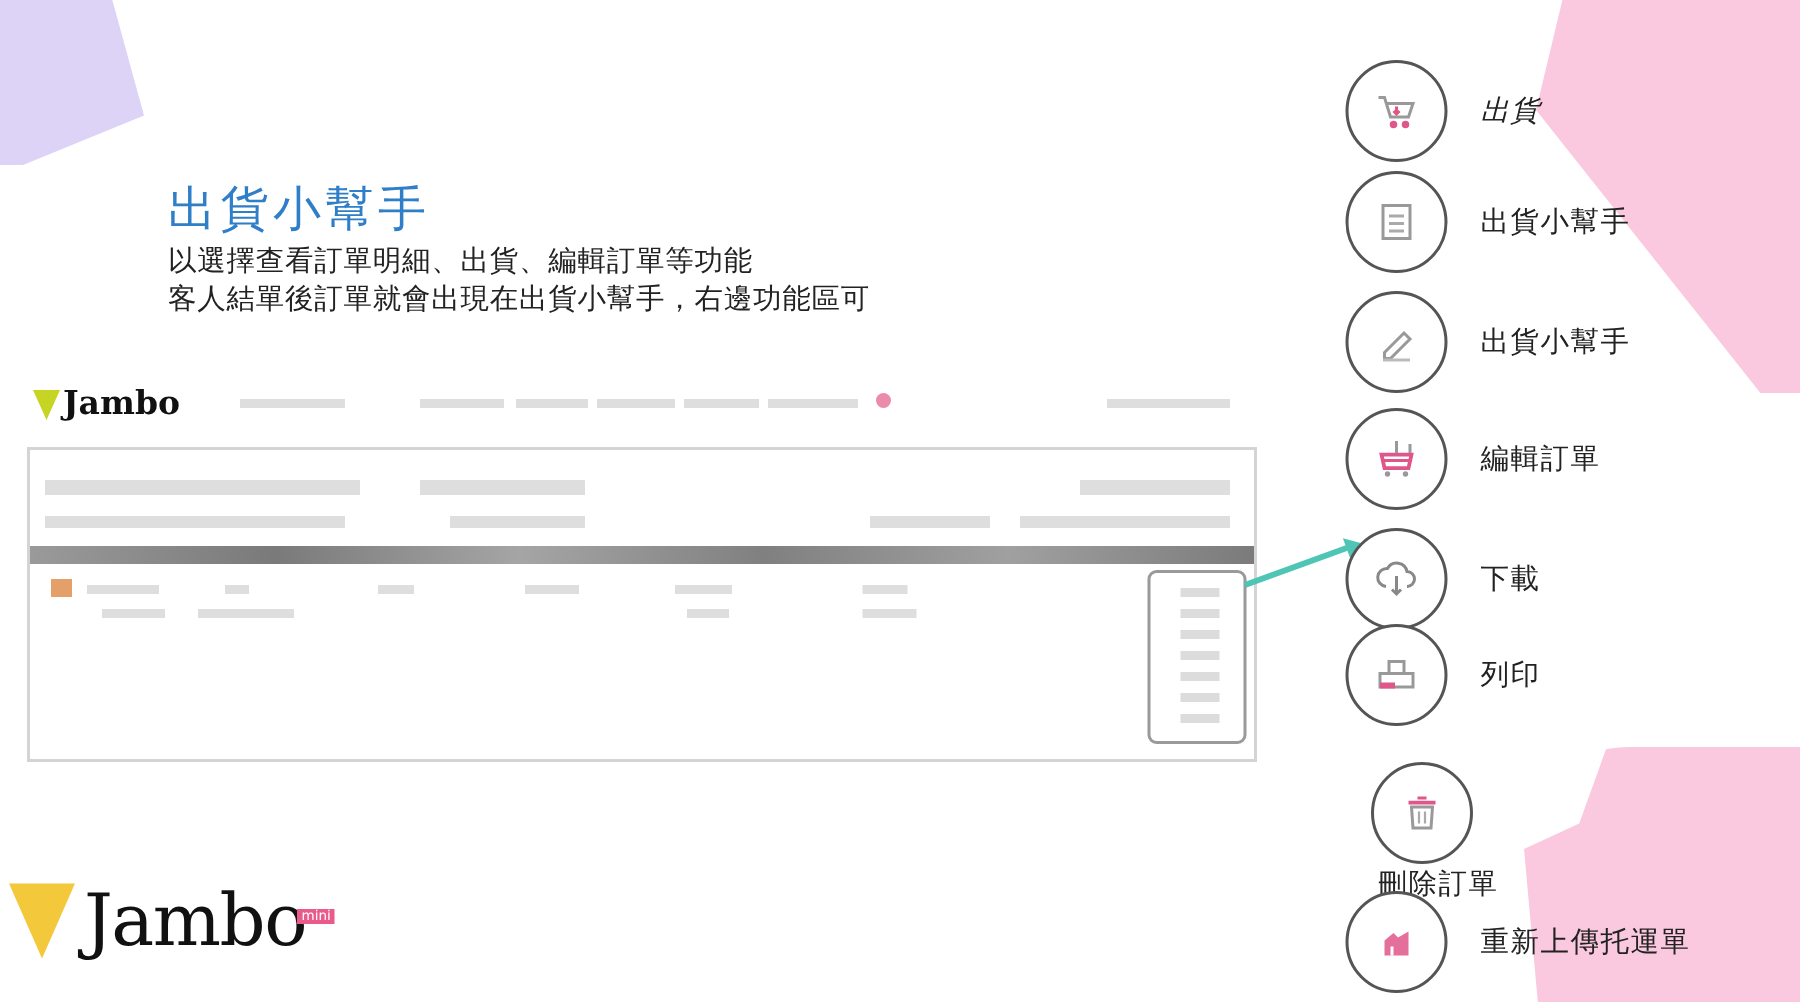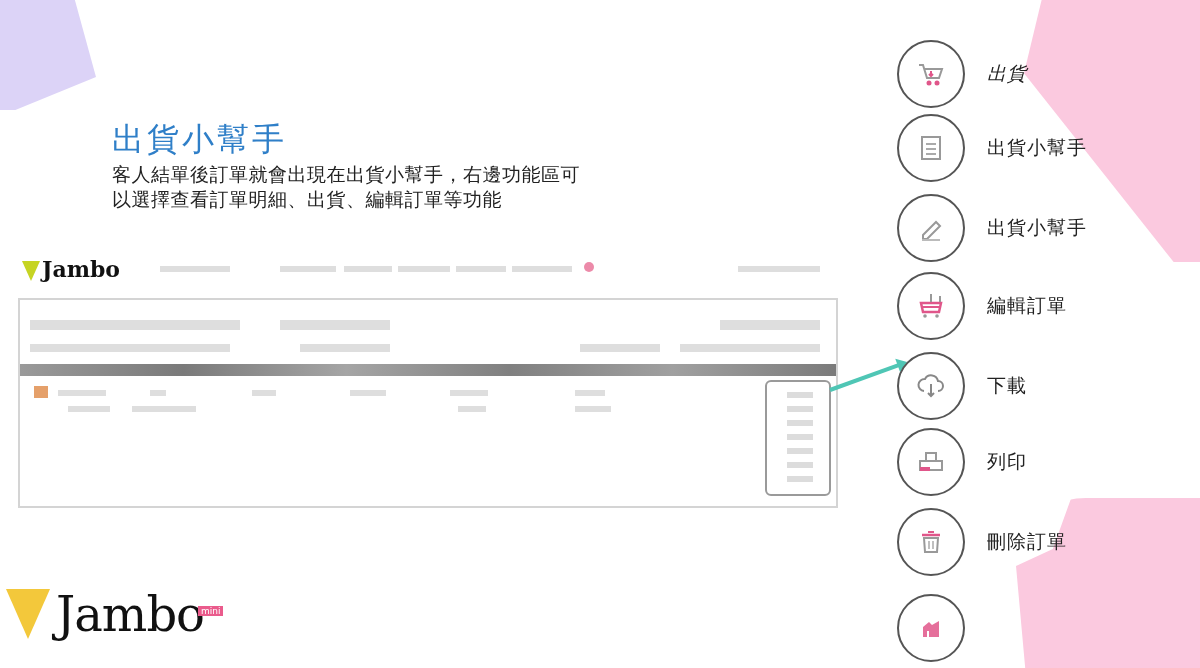--- a/index.html
+++ b/index.html
@@ -41,22 +41,22 @@
 </style>
 </head>
 <body>
 
 <div class="deco-purple"></div>
 <div class="deco-pink-top"></div>
 <div class="deco-pink-bottom"></div>
 
 <div class="title">出貨小幫手</div>
 <div class="desc">
+  <div>以選擇查看訂單明細、出貨、編輯訂單等功能</div>
   <div>客人結單後訂單就會出現在出貨小幫手，右邊功能區可</div>
-  <div>以選擇查看訂單明細、出貨、編輯訂單等功能</div>
 </div>
 
 <div class="shot-header">
   <div class="shot-logo"><span class="cone"></span><span>Jambo</span></div>
   <div class="ghost" style="left:142px;top:14px;width:70px;"></div>
   <div class="ghost" style="left:262px;top:14px;width:56px;"></div>
   <div class="ghost" style="left:326px;top:14px;width:48px;"></div>
   <div class="ghost" style="left:380px;top:14px;width:52px;"></div>
   <div class="ghost" style="left:438px;top:14px;width:50px;"></div>
   <div class="ghost" style="left:494px;top:14px;width:60px;"></div>
@@ -139,47 +139,48 @@
 </div>
 <div class="fn" style="top:352px;">
   <div class="circle">
     <svg viewBox="0 0 34 34">
         <path d="M10 22a6 6 0 0 1 1-12 7 7 0 0 1 13 2 5 5 0 0 1 0 10" fill="none" stroke="#888" stroke-width="2"></path>
         <path d="M17 15v12m-3-3l3 3 3-3" stroke="#888" stroke-width="2" fill="none"></path>
       </svg>
   </div>
   <span class="label">下載</span>
 </div>
-<div class="fn" style="top:428px;">
+<div class="fn" style="top:416px;">
   <div class="circle">
     <svg viewBox="0 0 34 34">
         <rect x="12" y="8" width="10" height="8" fill="none" stroke="#999" stroke-width="2"></rect>
         <rect x="6" y="16" width="22" height="9" fill="none" stroke="#999" stroke-width="2"></rect>
         <rect x="6" y="22" width="10" height="4" fill="#e0568a"></rect>
       </svg>
   </div>
   <span class="label">列印</span>
 </div>
-<div class="fn" style="top:508px;">
+<div class="fn" style="top:508px;flex-direction:column;">
   <div class="circle">
     <svg viewBox="0 0 34 34">
         <path d="M8 10h18" stroke="#e0568a" stroke-width="2.5"></path>
         <path d="M14 7h6" stroke="#e0568a" stroke-width="2"></path>
         <path d="M10 13h14l-1 14H11z" fill="none" stroke="#999" stroke-width="2"></path>
         <path d="M15 16v8M19 16v8" stroke="#aaa" stroke-width="1.5"></path>
       </svg>
   </div>
   <span class="label">刪除訂單</span>
 </div>
 <div class="fn" style="top:594px;">
   <div class="circle">
     <svg viewBox="0 0 34 34">
         <path d="M9 26V16l6-5 3 3 7-4v16z" fill="#e0568a" opacity="0.85"></path>
         <path d="M14 26v-6" stroke="#fff" stroke-width="2"></path>
       </svg>
   </div>
+  <span class="label">重新上傳托運單</span>
 </div>
 
 <div class="brand">
   <div class="cone"></div>
   <span class="word">Jambo</span>
   <span class="tag">mini</span>
 </div>
 
 </body></html>

